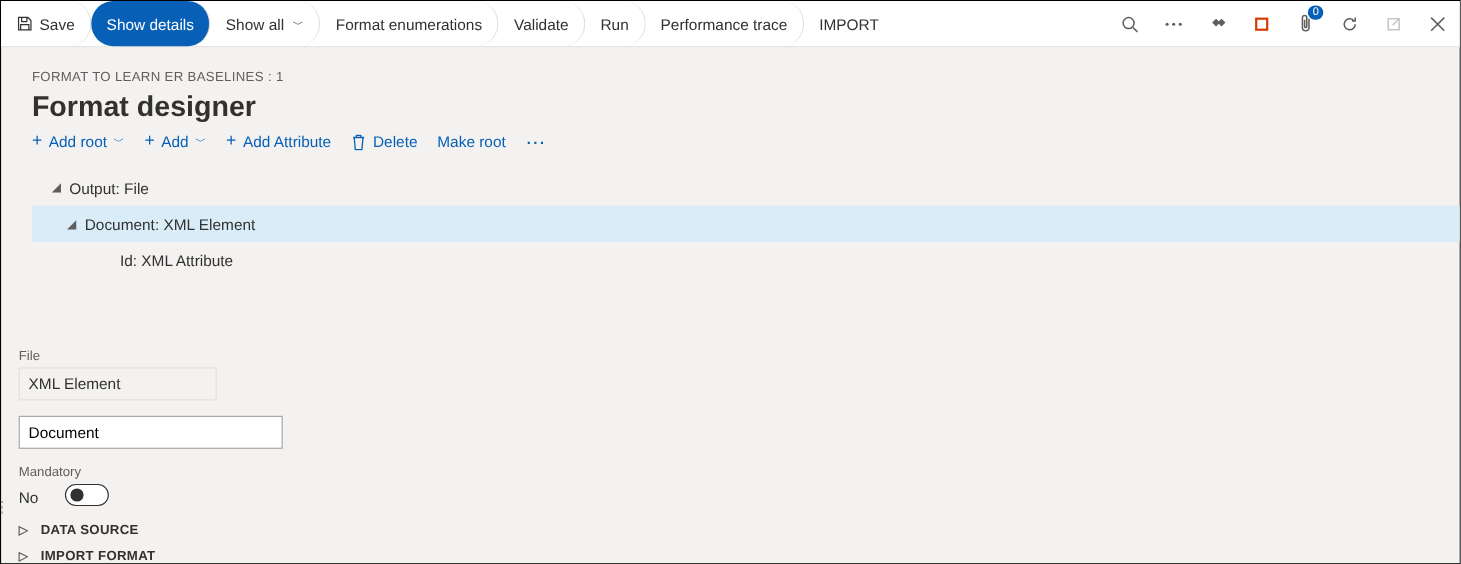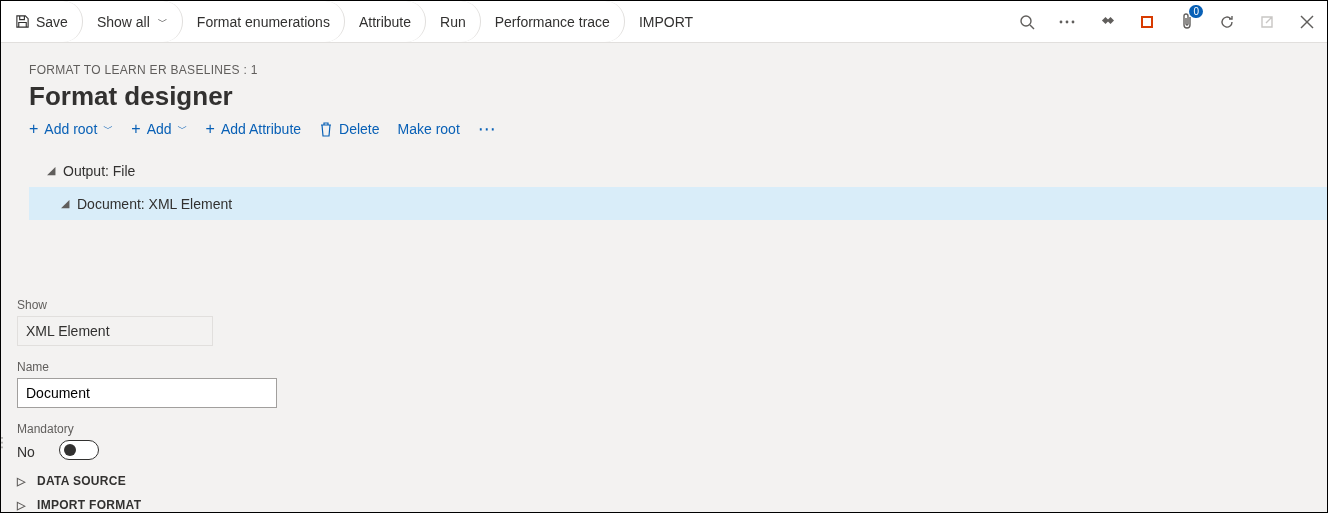--- a/index.html
+++ b/index.html
@@ -27,22 +27,22 @@
   .tree-row.selected { background: #d9edf9; }
   .tree-row .arrow { width: 16px; font-size: 11px; color: #605e5c; }
   .tree-row.l1 { padding-left: 18px; }
   .tree-row.l2 { padding-left: 32px; }
   .tree-row.l3 { padding-left: 64px; }
   .tabs { display: flex; gap: 28px; border-bottom: 0; margin-bottom: 16px; }
   .tab { font-size: 15px; color: #797775; padding-bottom: 6px; cursor: pointer; }
   .tab.active { color: #323130; font-weight: 600; border-bottom: 3px solid #0860b6; }
   .field { margin-bottom: 14px; }
   .field-label { font-size: 12px; color: #605e5c; margin-bottom: 4px; }
-  .field-value-ro { background: #f3f2f1; border: 1px solid #e1dfdd; padding: 6px 8px; width: 196px; font-size: 14px; }
-  .field-input { background: #fff; border: 1px solid #a19f9d; padding: 6px 8px; width: 260px; font-size: 14px; }
+  .field-value-ro { background: #f3f2f1; border: 1px solid #e1dfdd; padding: 6px 8px; width: 180px; font-size: 14px; }
+  .field-input { background: #fff; border: 1px solid #a19f9d; padding: 6px 8px; width: 240px; font-size: 14px; }
   .toggle-row { display: flex; align-items: flex-end; gap: 24px; }
   .toggle { width: 40px; height: 20px; border: 1px solid #323130; border-radius: 10px; position: relative; background: #fff; cursor: pointer; }
   .toggle-knob { width: 12px; height: 12px; background: #323130; border-radius: 50%; position: absolute; top: 3px; left: 4px; }
   .expander { display: flex; align-items: center; gap: 8px; font-size: 12px; font-weight: 600; letter-spacing: .3px; color: #323130; margin-top: 10px; cursor: pointer; }
   .expander .tri { font-size: 11px; color: #605e5c; width: 12px; }
   .drag-handle { position: absolute; left: -6px; top: 154px; color: #a19f9d; font-size: 14px; cursor: grab; letter-spacing: -1px; }
   svg { display: block; }
 </style>
 </head>
 <body>
@@ -51,29 +51,32 @@
 
   <div class="toolbar">
     <div class="tb-btn">
       <span>
         <svg width="15" height="15" viewBox="0 0 16 16">
             <path fill="none" stroke="#323130" stroke-width="1.2" d="M2 2h9l3 3v9H2z M5 2v4h5V2 M4 14v-5h8v5"></path>
           </svg>
       </span>
       <span>Save</span>
     </div>
+    <div class="tb-btn active">
+      <span>Show details</span>
+    </div>
     <div class="tb-btn">
       <span>Show all</span>
       <span class="caret">﹀</span>
     </div>
     <div class="tb-btn">
       <span>Format enumerations</span>
     </div>
     <div class="tb-btn">
-      <span>Attribute</span>
+      <span>Validate</span>
     </div>
     <div class="tb-btn">
       <span>Run</span>
     </div>
     <div class="tb-btn">
       <span>Performance trace</span>
     </div>
     <div class="tb-btn" style="border-right:none">
       <span>IMPORT</span>
     </div>
@@ -163,32 +166,35 @@
 
       <div class="tree">
         <div class="tree-row l1">
           <span class="arrow">◢</span>
           <span>Output: File</span>
         </div>
         <div class="tree-row l2 selected">
           <span class="arrow">◢</span>
           <span>Document: XML Element</span>
         </div>
+        <div class="tree-row l3">
+          <span class="arrow"></span>
+          <span>Id: XML Attribute</span>
+        </div>
       </div>
     </div>
 
     <div class="right">
 
       <div class="field">
-        <div class="field-label">Show</div>
+        <div class="field-label">File</div>
         <div class="field-value-ro">XML Element</div>
       </div>
 
       <div class="field">
-        <div class="field-label">Name</div>
         <input class="field-input" value="Document" style="">
       </div>
 
       <span class="drag-handle">⋮</span>
 
       <div class="field">
         <div class="field-label">Mandatory</div>
         <div class="toggle-row">
           <span>No</span>
           <div class="toggle">

